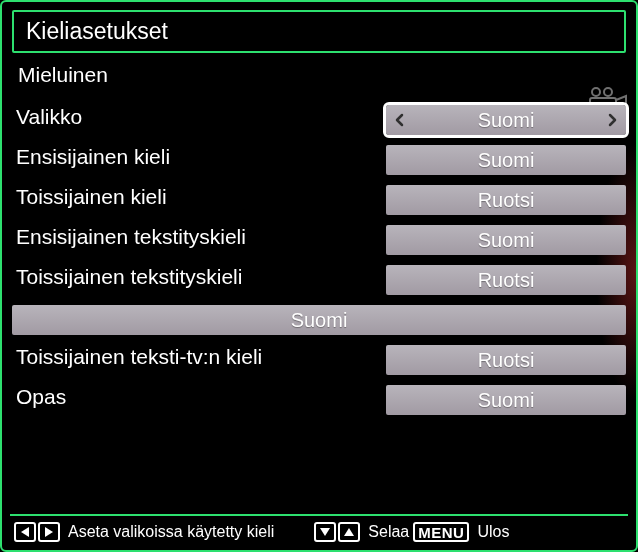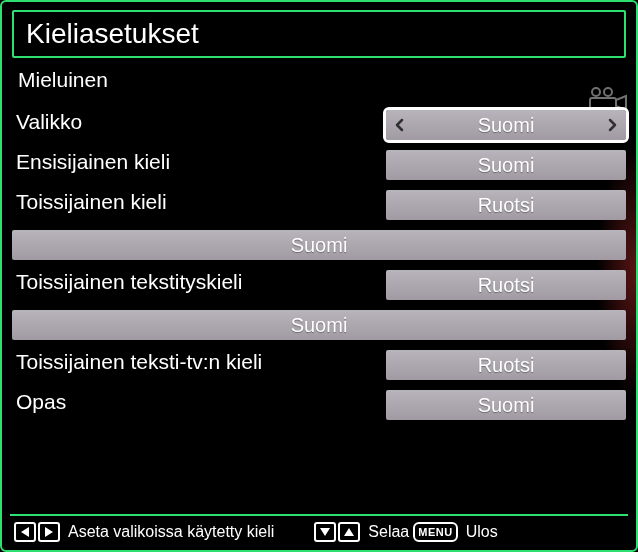--- a/index.html
+++ b/index.html
@@ -30,21 +30,21 @@
     top: 140px;
     width: 40px;
     height: 260px;
     background: radial-gradient(ellipse at right, rgba(180,40,40,0.5), transparent 70%);
     pointer-events: none;
   }
   .title-box {
     border: 2px solid #2de06f;
     border-radius: 2px;
     padding: 6px 12px;
-    font-size: 28px;
+    font-size: 23px;
     font-weight: 500;
   }
   .subheading {
     font-size: 21px;
     margin: 10px 0 16px 6px;
   }
   .rows {
     flex: 1;
     display: flex;
     flex-direction: column;
@@ -129,23 +129,22 @@
     border-radius: 3px;
     height: 20px;
     min-width: 22px;
     padding: 0 2px;
     font-size: 11px;
     font-weight: bold;
     letter-spacing: 0.5px;
     box-sizing: border-box;
   }
   .key-box.menu {
-    font-size: 11px;
+    font-size: 15px;
     padding: 0 3px;
-    border-radius: 6px;
   }
   .key-pair {
     display: inline-flex;
     gap: 2px;
   }
   .tri {
     width: 0; height: 0;
     border-style: solid;
     display: inline-block;
   }
@@ -198,20 +197,21 @@
           <span>Suomi</span>
         </div>
       </div>
       <div class="row">
         <div class="label">Toissijainen kieli</div>
         <div class="value">
           <span>Ruotsi</span>
         </div>
       </div>
       <div class="row">
+        <div class="label">Ensisijainen tekstityskieli</div>
         <div class="value">
           <span>Suomi</span>
         </div>
       </div>
       <div class="row">
         <div class="label">Toissijainen tekstityskieli</div>
         <div class="value">
           <span>Ruotsi</span>
         </div>
       </div>

